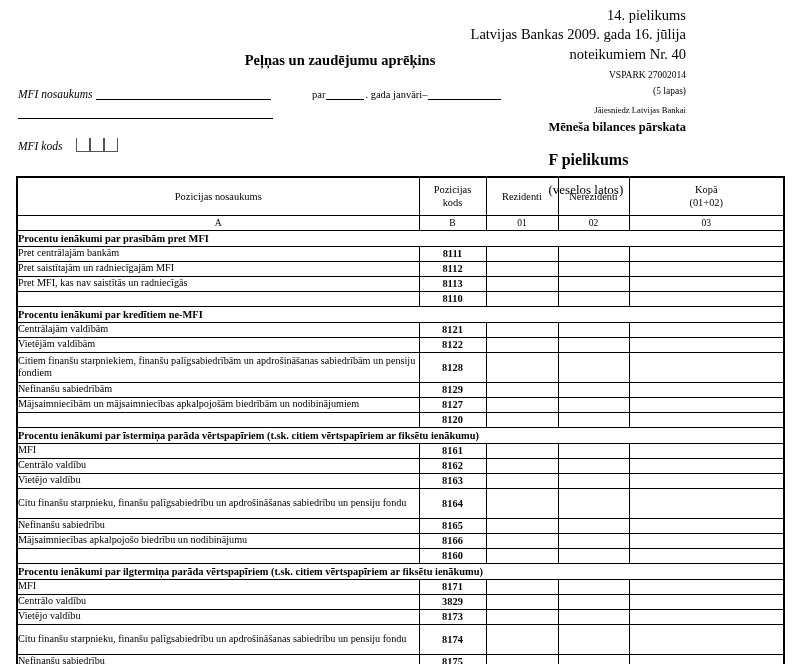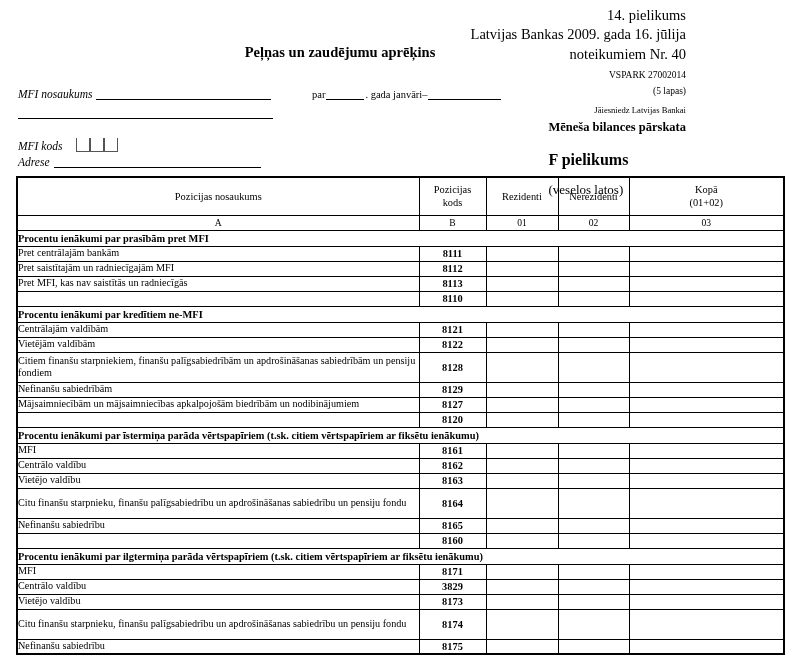--- a/index.html
+++ b/index.html
@@ -47,21 +47,21 @@
     white-space: nowrap;
   }
   .top-right .small3 {
     font-size: 8.6px;
     margin-top: 7px;
     white-space: nowrap;
   }
 
   .doc-title {
     position: absolute;
-    top: 44px;
+    top: 52px;
     left: 0;
     width: 680px;
     text-align: center;
     font-size: 14.5px;
     font-weight: bold;
   }
 
   
   .form-left {
     position: absolute;
@@ -238,24 +238,20 @@
     <div class="fld-row row-second">
       <span class="rule rule-second"></span>
     </div>
     <div class="fld-row row-kods">
       <span class="fld-label">MFI kods</span>
       <span class="kods-boxes">
         <span class="kods-box"></span>
         <span class="kods-box"></span>
         <span class="kods-box"></span>
       </span>
-    </div>
-    <div class="fld-row row-adrese">
-      <span class="fld-label">Adrese</span>
-      <span class="rule rule-adrese"></span>
     </div>
   </div>
 
   <div class="period">
     <span>par</span>
     <span class="blank-a"></span>
     <span>. gada  janvāri–</span>
     <span class="blank-b"></span>
   </div>
 
@@ -404,20 +400,27 @@
           <td class="val"></td>
         </tr>
         <tr>
           <td class="lbl">Nefinanšu sabiedrību</td>
           <td class="code">8165</td>
           <td class="val"></td>
           <td class="val"></td>
           <td class="val"></td>
         </tr>
         <tr>
+          <td class="lbl">Mājsaimniecības apkalpojošo biedrību un nodibinājumu</td>
+          <td class="code">8166</td>
+          <td class="val"></td>
+          <td class="val"></td>
+          <td class="val"></td>
+        </tr>
+        <tr>
           <td class="lbl"></td>
           <td class="code">8160</td>
           <td class="val"></td>
           <td class="val"></td>
           <td class="val"></td>
         </tr>
         <tr>
           <td class="sect" colspan="5">Procentu ienākumi par ilgtermiņa parāda vērtspapīriem (t.sk. citiem vērtspapīriem ar fiksētu ienākumu)</td>
         </tr>
         <tr>

